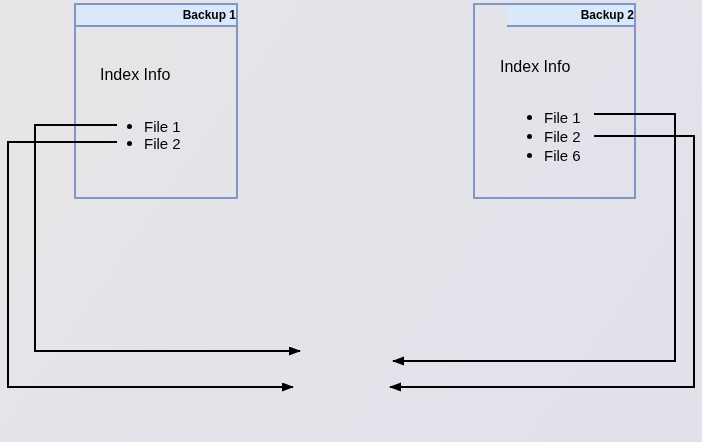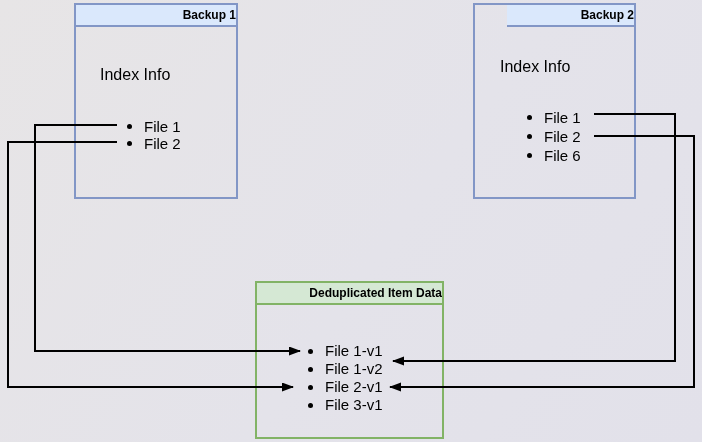--- a/index.html
+++ b/index.html
@@ -98,31 +98,20 @@
       <span>Backup 2</span>
     </div>
     <div class="subtitle">Index Info</div>
     <ul class="file-list">
         <li>File 1</li>
         <li>File 2</li>
         <li>File 6</li>
       </ul>
   </div>
 
-  <div class="box" id="dedup-box" style="border-color: rgb(130, 179, 102);">
-    <div class="box-header" style="background-color: rgb(213, 232, 212); border-color: rgb(130, 179, 102);">
-      <span>Deduplicated Item Data</span>
-    </div>
-    <ul class="file-list">
-        <li>File 1-v1</li>
-        <li>File 1-v2</li>
-        <li>File 2-v1</li>
-        <li>File 3-v1</li>
-      </ul>
-  </div>
 
   <svg class="arrow-layer" id="arrow-layer" width="702" height="442">
     <defs>
       <marker id="ah" markerWidth="13" markerHeight="10" refX="11" refY="4.5" orient="auto" markerUnits="userSpaceOnUse">
         <path d="M0,0 L12,4.5 L0,9 Z" fill="#000000"></path>
       </marker>
     </defs>
   <polyline points="117,125 35,125 35,351 300,351" fill="none" stroke="#000000" stroke-width="2" marker-end="url(#ah)"></polyline>
       <polyline points="117,142 8,142 8,387 293,387" fill="none" stroke="#000000" stroke-width="2" marker-end="url(#ah)"></polyline>
       <polyline points="594,114 675,114 675,361 393,361" fill="none" stroke="#000000" stroke-width="2" marker-end="url(#ah)"></polyline>

